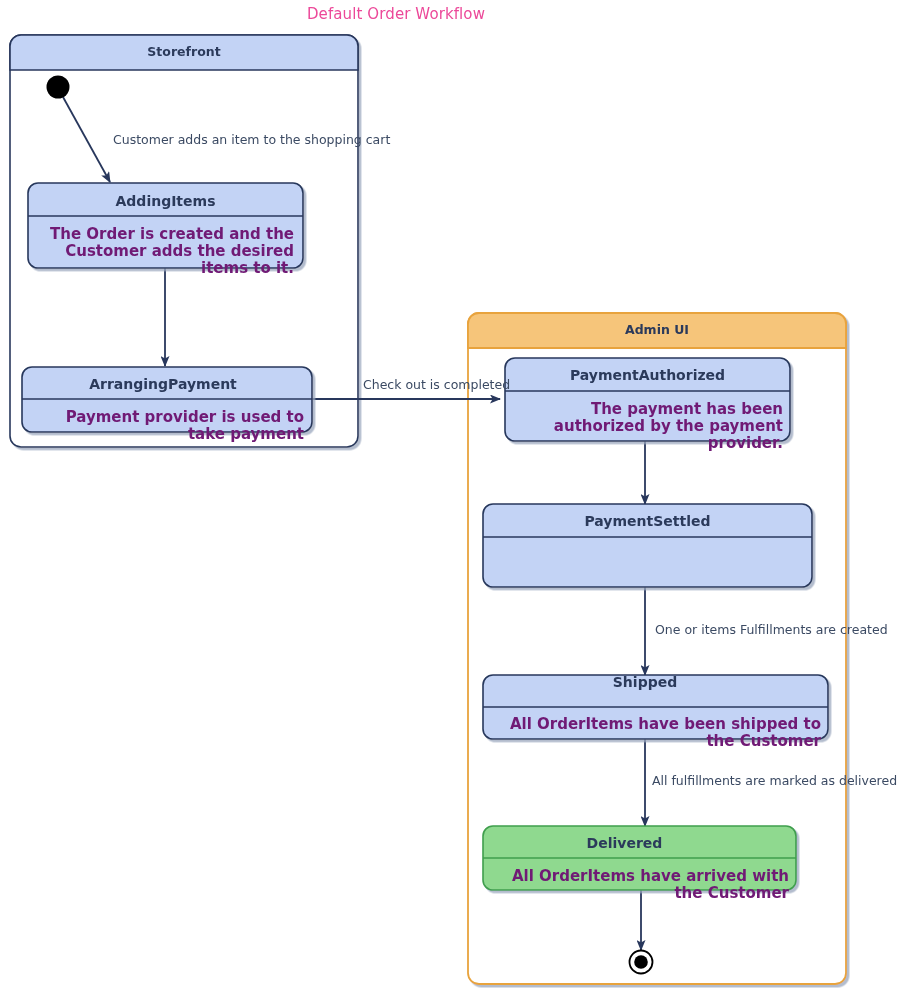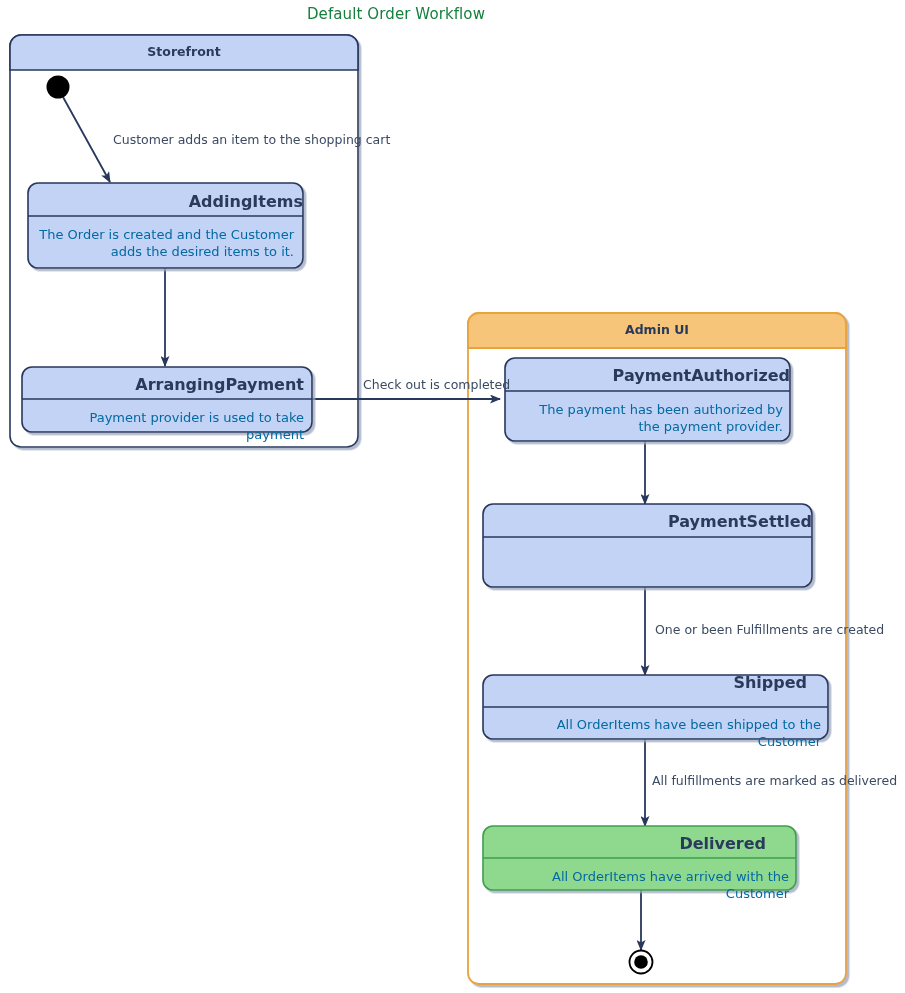--- a/index.html
+++ b/index.html
@@ -34,48 +34,49 @@
   }
   .layer-text > * { pointer-events: auto; text-align: right; }
 
   .diagram-title {
     position: absolute;
     left: 0;
     top: 5px;
     width: 792px;
     text-align: center;
     font-size: 15px;
-    color: #15803d;
+    color: #ec4899;
     font-family: "DejaVu Sans", "Liberation Sans", sans-serif;
     letter-spacing: 0.1px;
   }
 
   .region-title {
     position: absolute;
     text-align: center;
     font-size: 12.5px;
     font-weight: bold;
     color: #2b3a5b;
     line-height: 1;
   }
 
   .state-title {
     position: absolute;
-    font-size: 16px;
+    text-align: center;
+    font-size: 14px;
     font-weight: bold;
     color: #2b3a5b;
     line-height: 1;
   }
 
   .state-desc {
     position: absolute;
-    font-size: 13px;
-    color: #0369a1;
+    font-size: 15px;
+    color: #701a75;
     line-height: 17px;
-    font-weight: normal;
+    font-weight: bold;
   }
 
   .edge-label {
     position: absolute;
     font-size: 12.5px;
     color: #3b4a63;
     white-space: nowrap;
     line-height: 1;
   }
 </style>
@@ -178,18 +179,18 @@
     <div class="state-title" style="left:483px; top:675px; width:324px;">Shipped</div>
     <div class="state-desc" style="left:493px; top:716px; width:328px;">All OrderItems have been shipped to the Customer</div>
 
     <div class="state-title" style="left:483px; top:836px; width:283px;">Delivered</div>
     <div class="state-desc" style="left:493px; top:868px; width:296px;">All OrderItems have arrived with the Customer</div>
 
     <div class="edge-label" style="left:113px; top:134px;">Customer adds an item to the shopping cart</div>
 
     <div class="edge-label" style="left:335px; top:379px;margin-left:28px;">Check out is completed</div>
 
-    <div class="edge-label" style="left:655px; top:624px;">One or been Fulfillments are created</div>
+    <div class="edge-label" style="left:655px; top:624px;">One or items Fulfillments are created</div>
 
     <div class="edge-label" style="left:652px; top:775px;">All fulfillments are marked as delivered</div>
 
   </div>
 </div>
 
 </body></html>

